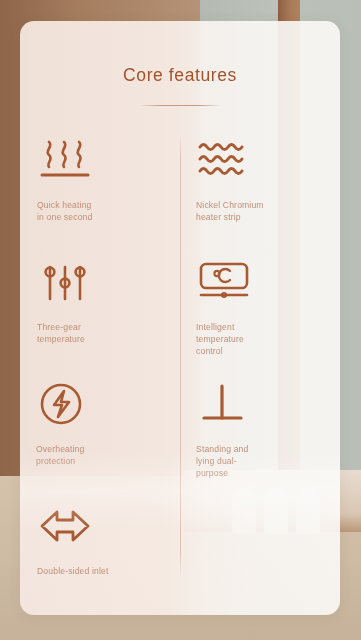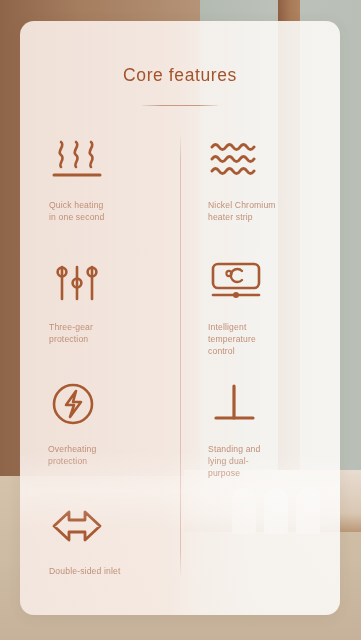--- a/index.html
+++ b/index.html
@@ -153,25 +153,25 @@
   #column-divider {
     position: absolute;
     left: 160px;
     top: 2px;
     width: 1px;
     height: 444px;
     background: linear-gradient(to bottom, rgba(205,160,140,0.0) 0%, rgba(205,160,140,0.55) 6%, rgba(205,160,140,0.55) 94%, rgba(205,160,140,0.0) 100%);
   }
   .feature-cell {
     position: relative;
-    padding-left: 29px;
+    padding-left: 17px;
     box-sizing: border-box;
   }
   .feature-cell.right-col {
-    padding-left: 28px;
+    padding-left: 16px;
   }
   .feature-icon {
     height: 50px;
     display: flex;
     align-items: center;
     justify-content: flex-start;
     margin-top: 4px;
   }
   .feature-label {
     margin-top: 14px;
@@ -238,21 +238,21 @@
         <svg width="58" height="46" viewBox="0 0 58 46" fill="none" stroke="#a85a32" stroke-width="2.6" stroke-linecap="round">
           <path d="M13 8 L13 40"></path>
           <path d="M28 8 L28 40"></path>
           <path d="M43 8 L43 40"></path>
           <circle cx="13" cy="13" r="4.4" fill="none"></circle>
           <circle cx="28" cy="24" r="4.4" fill="none"></circle>
           <circle cx="43" cy="13" r="4.4" fill="none"></circle>
         </svg>
       </div>
       <div class="feature-label">Three-gear
-protection</div>
+temperature</div>
     </div>
 
     <div class="feature-cell right-col">
       <div class="feature-icon">
         <svg width="60" height="46" viewBox="0 0 60 46" fill="none" stroke="#a85a32" stroke-width="2.6" stroke-linecap="round">
           <rect x="5" y="5" width="46" height="24" rx="5" ry="5"></rect>
           <circle cx="21" cy="14.5" r="2.6" stroke-width="2.1"></circle>
           <path d="M34 12 a6.5 6.5 0 1 0 0 9" stroke-width="2.4"></path>
           <path d="M5 36 L51 36" stroke-width="2.6"></path>
           <circle cx="28" cy="36" r="3" fill="#a85a32" stroke="none"></circle>

